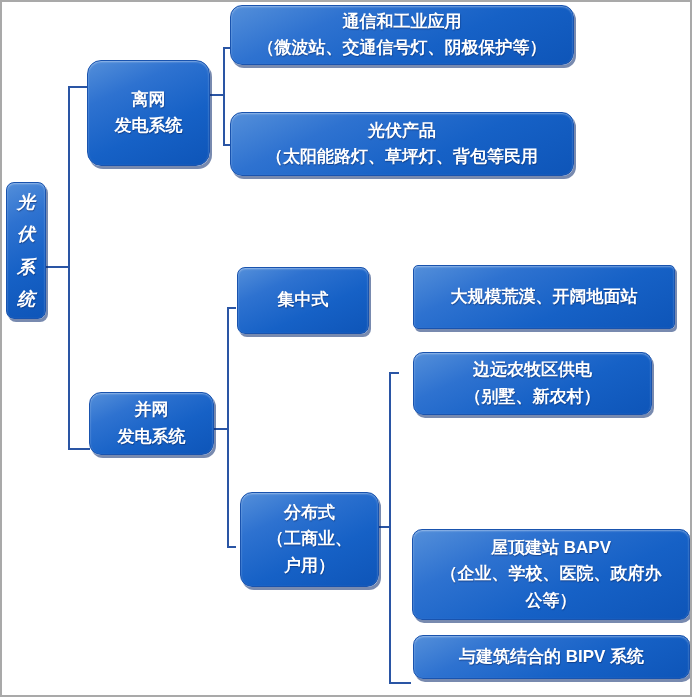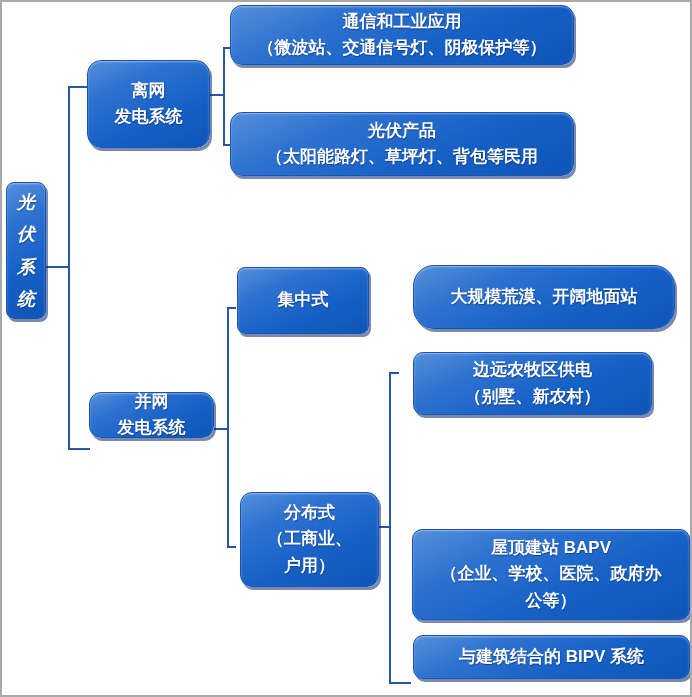--- a/index.html
+++ b/index.html
@@ -66,45 +66,45 @@
 
   <div class="cline" style="left:377px;top:524px;width:12px;height:2px;"></div>
   <div class="cline" style="left:387px;top:370px;width:2px;height:312px;"></div>
   <div class="cline" style="left:387px;top:370px;width:10px;height:2px;"></div>
   <div class="cline" style="left:387px;top:680px;width:22px;height:2px;"></div>
 
   <div class="node node-vertical" style="left:4px;top:180px;width:40px;height:137px;border-radius:8px;">
     <span class="label">光伏系统</span>
   </div>
 
-  <div class="node" style="left:85px;top:58px;width:123px;height:88px;border-radius:14px;">
+  <div class="node" style="left:85px;top:58px;width:123px;height:106px;border-radius:14px;">
     <span class="label">离网
 发电系统</span>
   </div>
 
   <div class="node" style="left:228px;top:3px;width:344px;height:60px;border-radius:12px;">
     <span class="label">通信和工业应用
 （微波站、交通信号灯、阴极保护等）</span>
   </div>
 
   <div class="node" style="left:228px;top:110px;width:344px;height:64px;border-radius:12px;">
     <span class="label">光伏产品
 （太阳能路灯、草坪灯、背包等民用</span>
   </div>
 
-  <div class="node" style="left:87px;top:390px;width:125px;height:46px;border-radius:12px;">
+  <div class="node" style="left:87px;top:390px;width:125px;height:63px;border-radius:12px;">
     <span class="label">并网
 发电系统</span>
   </div>
 
   <div class="node" style="left:235px;top:265px;width:132px;height:67px;border-radius:8px;">
     <span class="label">集中式</span>
   </div>
 
-  <div class="node" style="left:411px;top:263px;width:262px;height:64px;border-radius:21px;">
+  <div class="node" style="left:411px;top:263px;width:262px;height:64px;border-radius:5px;">
     <span class="label">大规模荒漠、开阔地面站</span>
   </div>
 
   <div class="node" style="left:238px;top:490px;width:139px;height:95px;border-radius:12px;">
     <span class="label">分布式
 （工商业、
 户用）</span>
   </div>
 
   <div class="node" style="left:411px;top:350px;width:239px;height:63px;border-radius:10px;">

